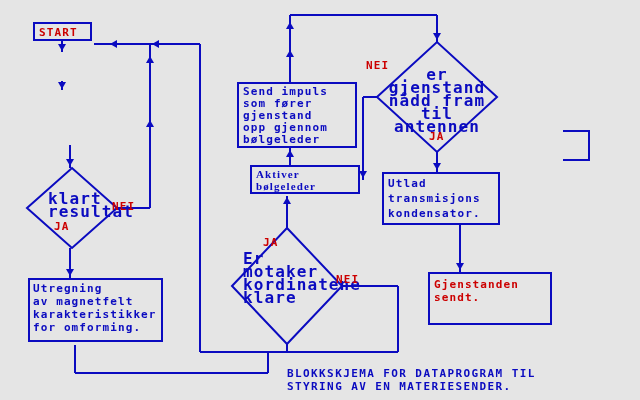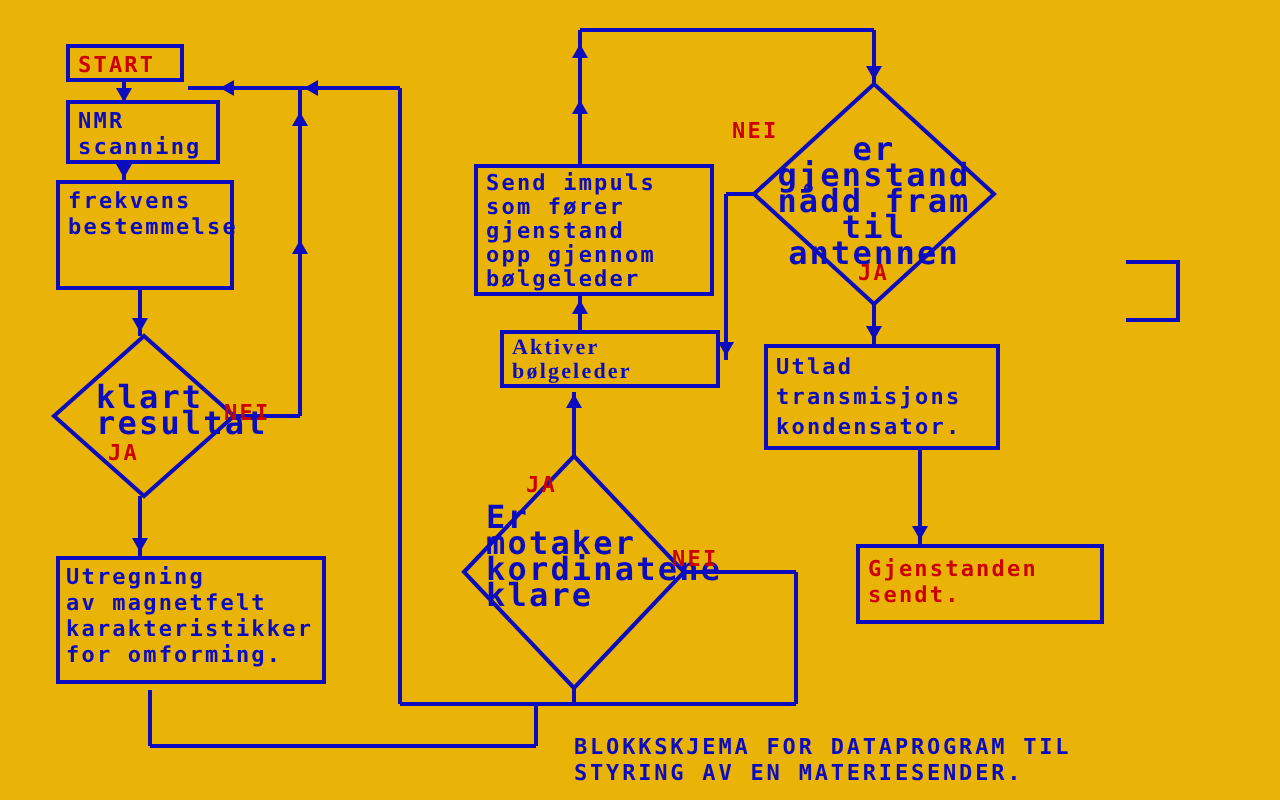--- a/index.html
+++ b/index.html
@@ -1,17 +1,17 @@
 <!DOCTYPE html>
 <html><head>
 <meta charset="utf-8">
 <style>
   html,body{margin:0;padding:0;background:#555;}
   .stage{
-    position:relative;width:640px;height:400px;background:#eab308;
+    position:relative;width:640px;height:400px;background:#e5e5e5;
     font-family:"DejaVu Sans Mono","Liberation Mono",monospace;
     font-weight:bold;overflow:hidden;
   }
   .box{
     position:absolute;border:2px solid #0b0bc0;color:#0b0bc0;
     font-size:11px;line-height:13px;letter-spacing:1.1px;
     padding:2px 4px;box-sizing:border-box;white-space:pre-line;
   }
   .dlabel{
     position:absolute;color:#0b0bc0;font-size:16px;line-height:13px;
@@ -80,45 +80,41 @@
       <path d="M283 204 L291 204 L287 197 Z"></path>
       <path d="M359 171 L367 171 L363 178 Z"></path>
       <path d="M433 163 L441 163 L437 170 Z"></path>
       <path d="M456 263 L464 263 L460 270 Z"></path>
     </g>
     <path d="M563 131 H589 V160 H563" fill="none" stroke="#0b0bc0" stroke-width="2"></path>
   </svg>
 
   <div class="box red" style="left:33px;top:22px;width:59px;height:19px;">START</div>
 
-  <div class="box" style="left:33px;top:50px;width:77px;height:32px;">NMR
-scanning</div>
 
-  <div class="box" style="left:28px;top:90px;width:89px;height:55px;">frekvens
-bestemmelse</div>
 
   <div class="box" style="left:28px;top:278px;width:135px;height:64px;padding-left:3px;padding-right:1px;">Utregning
 av magnetfelt
 karakteristikker
 for omforming.</div>
 
   <div class="box" style="left:237px;top:82px;width:120px;height:66px;line-height:12px;">Send impuls
 som fører
 gjenstand
 opp gjennom
 bølgeleder</div>
 
   <div class="box" style="left:250px;top:165px;width:110px;height:29px;line-height:12px;padding-top:1px;font-family:Liberation Serif, serif;">Aktiver
 bølgeleder</div>
 
   <div class="box" style="left:382px;top:172px;width:118px;height:53px;line-height:15px;">Utlad
 transmisjons
 kondensator.</div>
 
-  <div class="box red" style="left:428px;top:272px;width:124px;height:40px;padding-top:4px;">Gjenstanden
+  <div class="box red" style="left:428px;top:272px;width:124px;height:53px;padding-top:4px;">Gjenstanden
 sendt.</div>
 
   <div class="dlabel" style="left:48px;top:192px;">klart
 resultat</div>
 
   <div class="dlabel" style="left:243px;top:252px;">Er
 motaker
 kordinatene
 klare</div>
 

